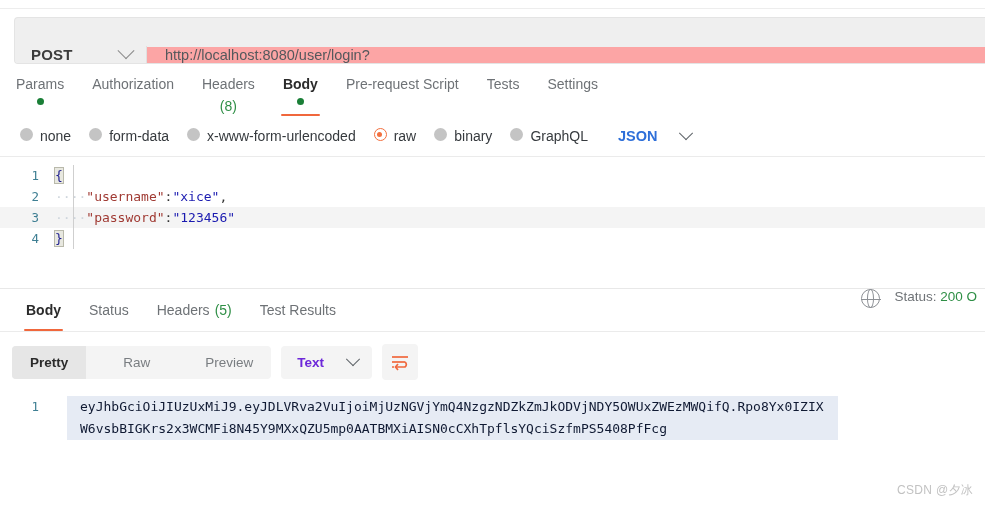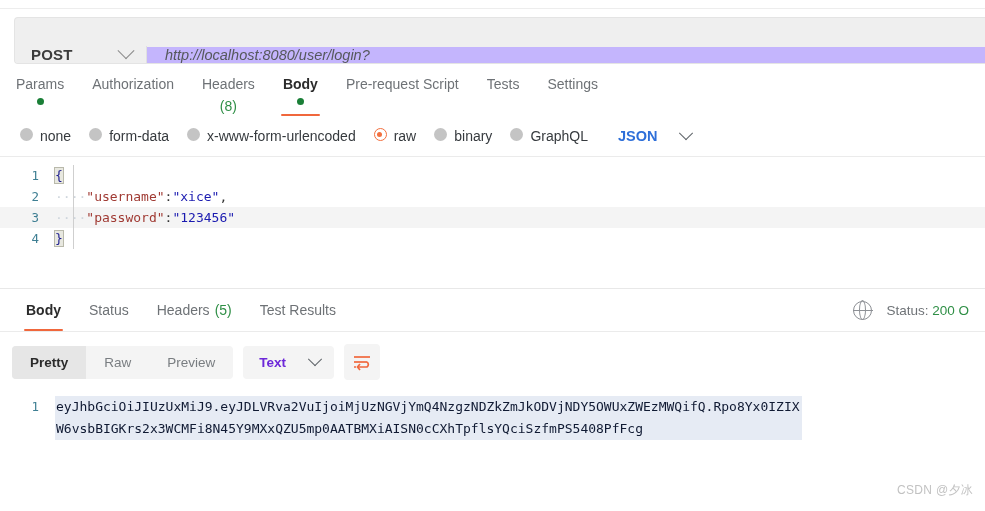--- a/index.html
+++ b/index.html
@@ -55,23 +55,22 @@
     height: 11px;
     border-right: 1.6px solid #8a8a8a;
     border-bottom: 1.6px solid #8a8a8a;
     transform: rotate(45deg) translate(-3px, -3px);
   }
   .url-box {
     flex: 1;
     display: flex;
     align-items: center;
     padding-left: 18px;
-    background: #c4b5fd;
+    background: #fca5a5;
     cursor: text;
-    font-style: italic;
   }
   .url-text {
     font-size: 14.5px;
     color: #55585c;
   }
 
   
   .req-tabs {
     display: flex;
     align-items: flex-end;
@@ -239,27 +238,26 @@
   .restab.active::after {
     content: "";
     position: absolute;
     left: 12px; right: 12px; bottom: 0;
     height: 2.5px;
     background: #f0673c;
     border-radius: 2px;
   }
   .status-area {
     position: absolute;
-    right: 0;
+    right: 8px;
     top: 0;
     height: 100%;
     display: flex;
-    align-items: center;
     gap: 14px;
-    padding-right: 16px;
+    padding-right: 0;
   }
   .globe {
     width: 17px; height: 17px;
     border: 1.4px solid #8d9095;
     border-radius: 50%;
     position: relative;
     flex: none;
   }
   .globe::before {
     content: "";
@@ -291,20 +289,21 @@
     display: flex;
     align-items: center;
     gap: 10px;
     padding: 12px 0 12px 12px;
   }
   .seg {
     display: flex;
     background: #f4f4f4;
     border-radius: 4px;
     overflow: hidden;
+    gap: 19px;
   }
   .seg-btn {
     padding: 9px 18px;
     font-size: 13.5px;
     color: #797d81;
     cursor: pointer;
     white-space: nowrap;
   }
   .seg-btn.active {
     background: #e6e6e6;
@@ -352,21 +351,22 @@
   }
   .token {
     font-family: "DejaVu Sans Mono", monospace;
     font-size: 13px;
     line-height: 22px;
     color: #101a33;
     background: #e6ebf4;
     max-width: 745px;
     word-break: break-all;
     text-indent: 0;
-    padding: 0 1px;
+    padding: 0 13px;
+    margin-left: 12px;
   }
   .token .cont { padding-left: 0; }
 
   
   .watermark {
     position: absolute;
     right: 12px;
     bottom: 12px;
     font-size: 12px;
     color: #c2c2c2;

